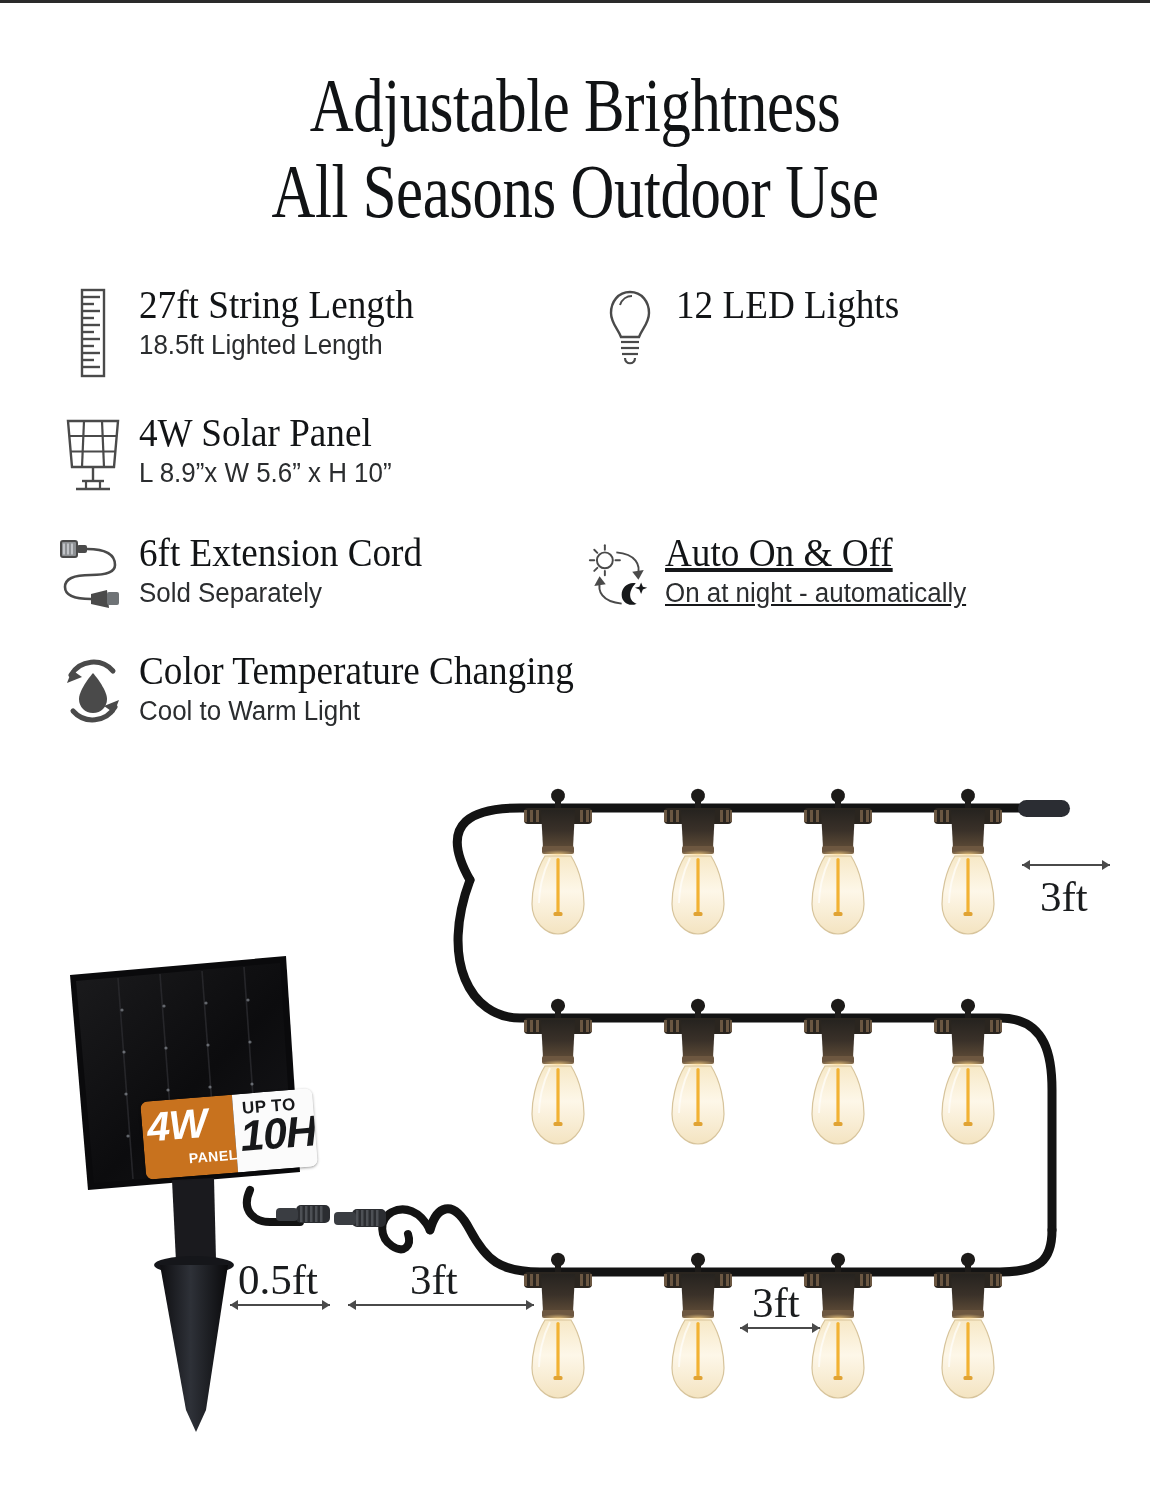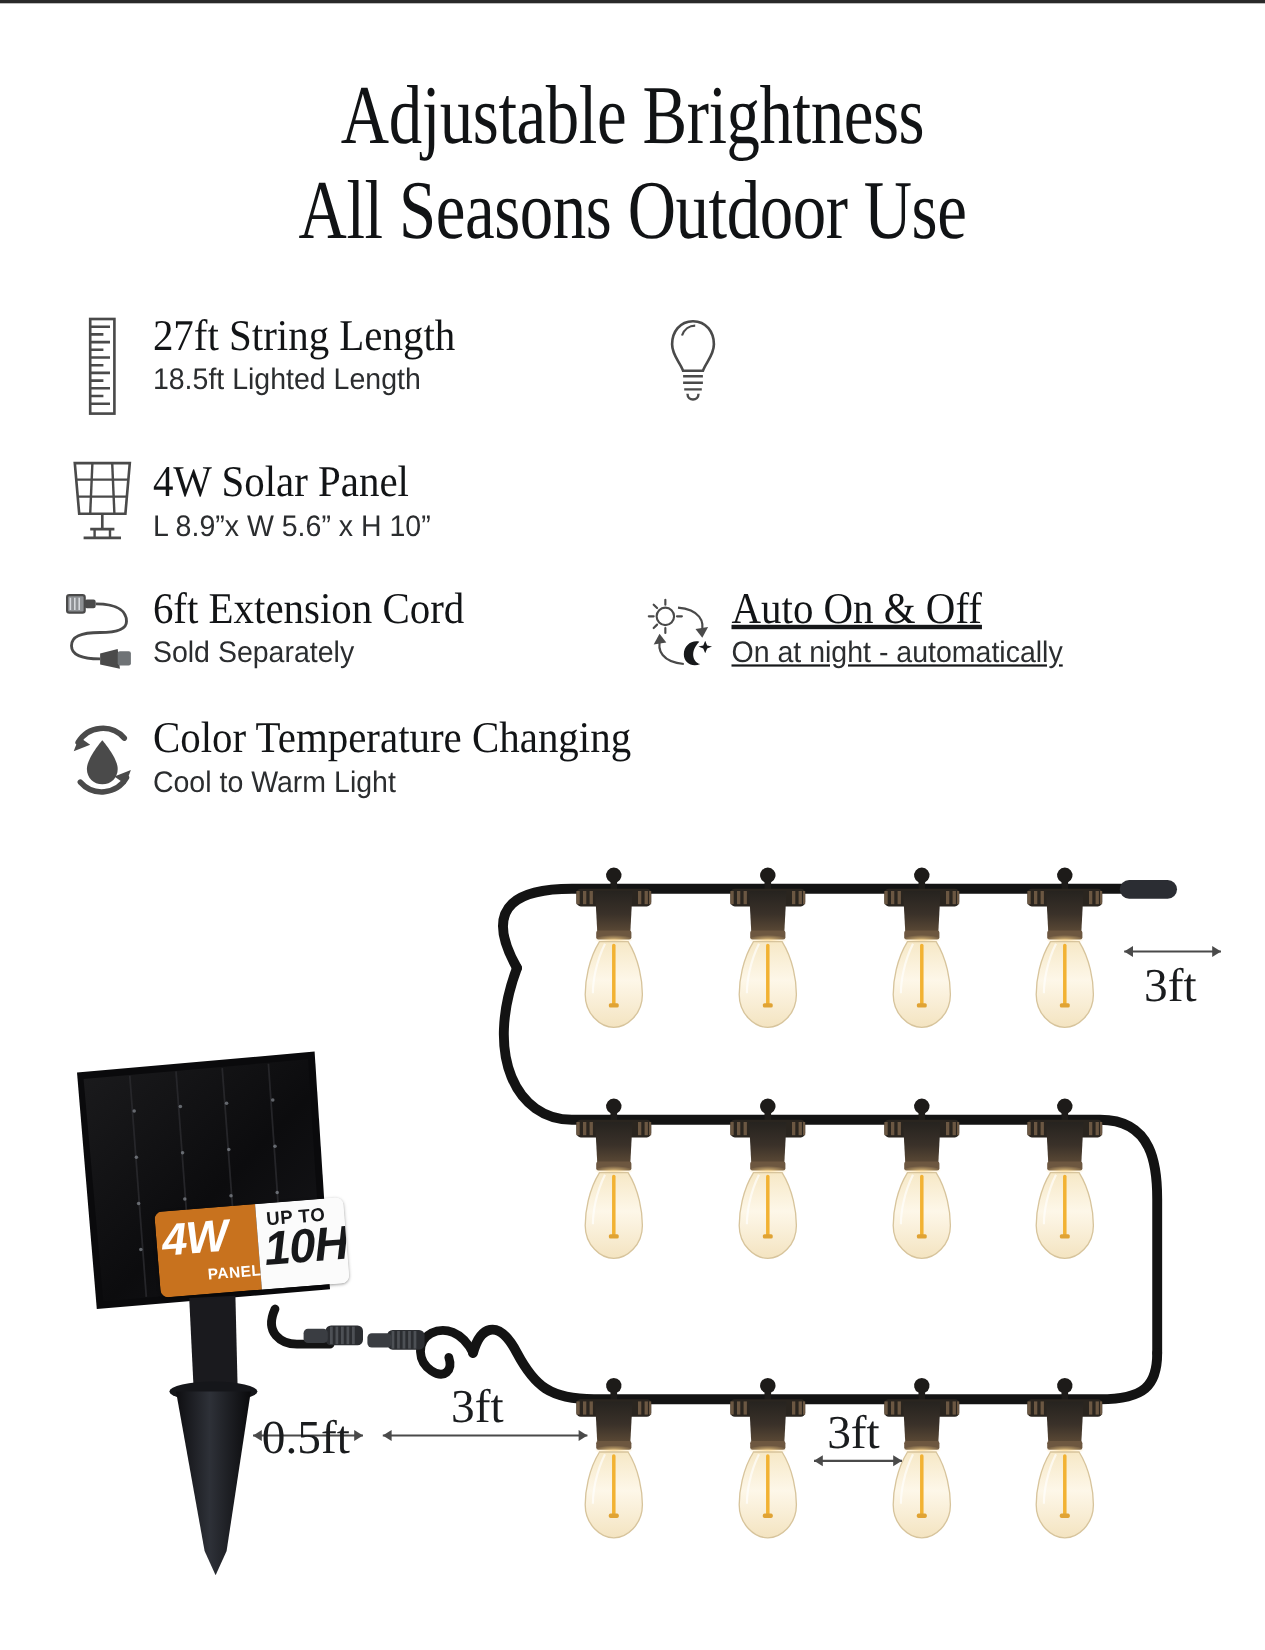--- a/index.html
+++ b/index.html
@@ -40,21 +40,21 @@
     font-size:40px;line-height:44px;font-weight:400;color:#121416;
     white-space:nowrap;transform:scaleX(0.93);transform-origin:left center;
   }
   .fsub{
     font-family:"Liberation Sans", sans-serif;
     font-size:27px;line-height:33px;font-weight:400;color:#2b2d2f;
     margin-top:2px;white-space:nowrap;transform:scaleX(0.96);transform-origin:left center;
   }
 
   .r1{left:55px;top:0px;justify-content:space-between;}
-  .r2{left:55px;top:128px;align-items:flex-end;}
+  .r2{left:55px;top:128px;}
   .r3{left:55px;top:248px;}
   .r4{left:55px;top:366px;}
   .c1{left:592px;top:0px;}
   .c2{left:592px;top:128px;}
   .c3{left:581px;top:248px;text-decoration:underline;}
 
   
   .scene{position:absolute;left:0;top:760px;width:1150px;height:700px;}
 
   .dimlabel{
@@ -166,20 +166,23 @@
         <svg width="56" height="86" viewBox="0 0 56 86">
           <path d="M28 5 C16 5 9 15 9 26 C9 36 16 42 19 50 L37 50 C40 42 47 36 47 26 C47 15 40 5 28 5 Z" fill="none" stroke="#4a4a4a" stroke-width="2.4"></path>
           <path d="M18 18 C20 12 25 9 30 9" fill="none" stroke="#4a4a4a" stroke-width="2"></path>
           <g stroke="#4a4a4a" stroke-width="2.2">
             <line x1="19" y1="55" x2="37" y2="55"></line>
             <line x1="19" y1="61" x2="37" y2="61"></line>
             <line x1="20" y1="67" x2="36" y2="67"></line>
           </g>
           <path d="M23 71 C23 78 33 78 33 71" fill="none" stroke="#4a4a4a" stroke-width="2.2"></path>
         </svg>
+      </div>
+      <div class="ftext">
+        <div class="ftitle">12 LED Lights</div>
       </div>
     </div>
 
 
     <div class="frow c3">
       <div class="ficon">
         <svg width="86" height="86" viewBox="0 0 86 86">
           <circle cx="27" cy="23" r="9" fill="none" stroke="#4a4a4a" stroke-width="2.2"></circle>
           <g stroke="#4a4a4a" stroke-width="2.2" stroke-linecap="round">
             <line x1="27" y1="6" x2="27" y2="11"></line>
@@ -418,19 +421,19 @@
         <div style="flex:1;background:#fbfbfb;position:relative;">
           <div style="position:absolute;left:9px;top:5px;color:#17181a;font-family:'Liberation Sans',sans-serif;
                       font-weight:bold;font-size:17px;letter-spacing:0.5px;">UP TO</div>
           <div style="position:absolute;left:5px;top:21px;color:#17181a;font-family:'Liberation Sans',sans-serif;
                       font-weight:bold;font-size:43px;line-height:43px;font-style:italic;letter-spacing:-1px;">10H</div>
         </div>
       </div>
     </div>
 
     <div class="dimlabel" style="left:1040px;top:112px;">3ft</div>
-    <div class="dimlabel" style="left:238px;top:495px;margin-top:28px;">0.5ft</div>
+    <div class="dimlabel" style="left:238px;top:495px;">0.5ft</div>
     <div class="dimlabel" style="left:410px;top:495px;">3ft</div>
     <div class="dimlabel" style="left:752px;top:518px;">3ft</div>
 
   </div>
 
 </div>
 
 </body></html>

